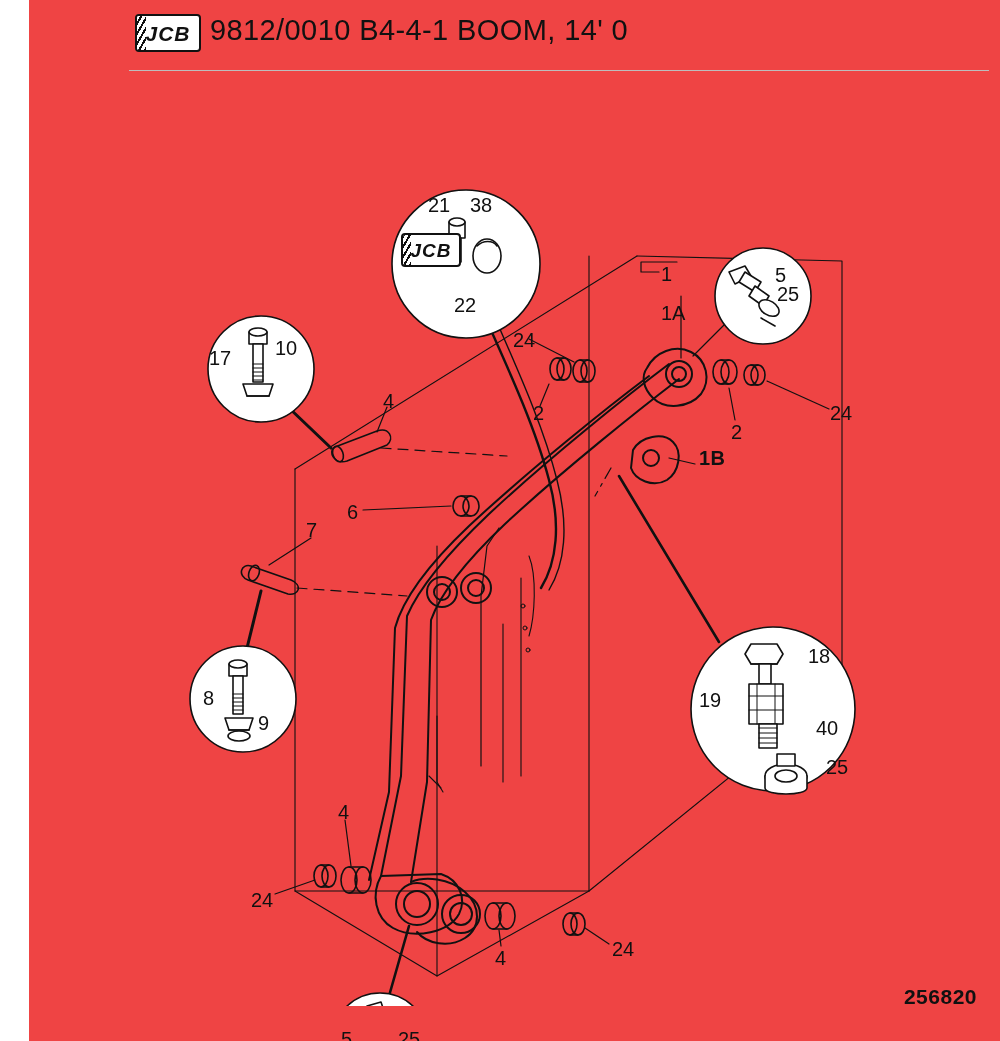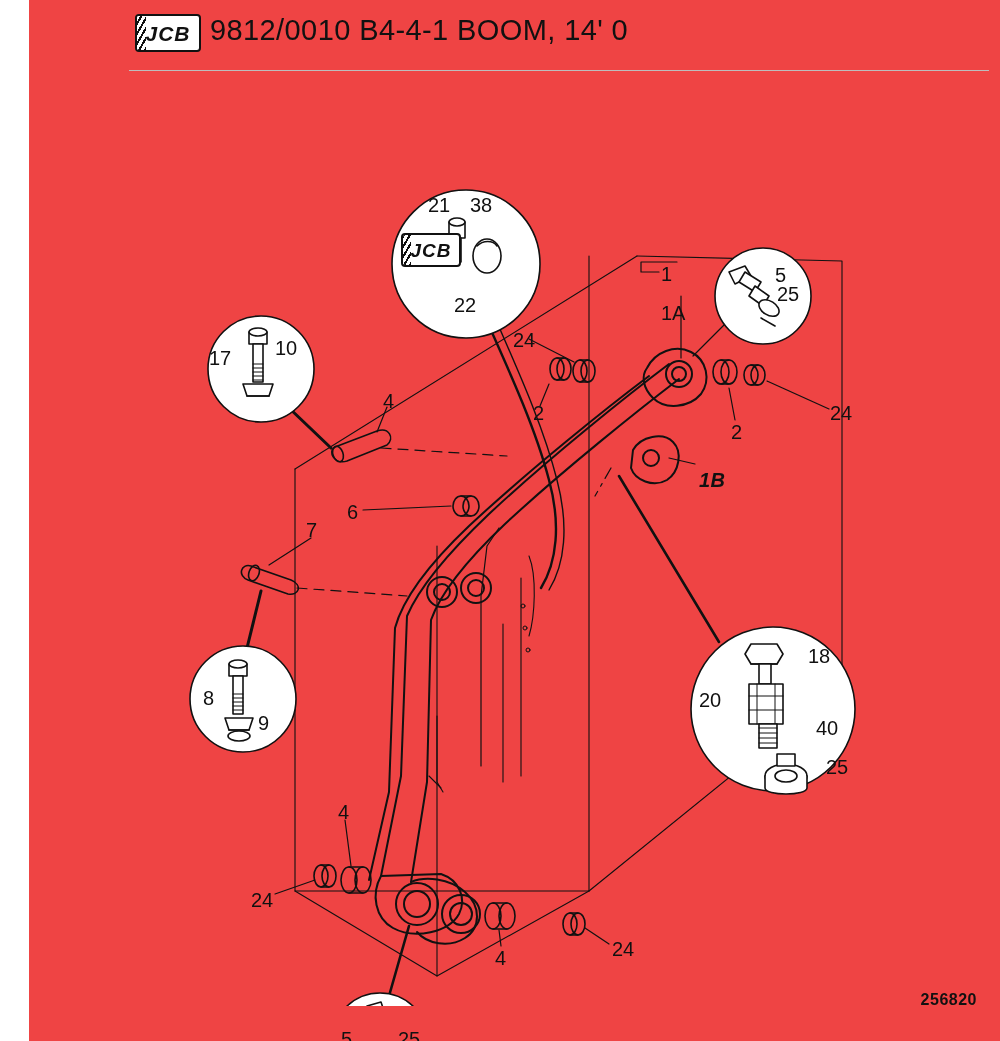--- a/index.html
+++ b/index.html
@@ -102,21 +102,21 @@
     left: 0; top: 0; bottom: 0;
     width: 8px;
     background: repeating-linear-gradient(
       -60deg, #111 0 2px, #fff 2px 5px);
   }
   
   #drawing-number {
     position: absolute;
     right: 52px;
     bottom: 32px;
-    font-size: 16px;
+    font-size: 21px;
     font-weight: bold;
     letter-spacing: 0.5px;
     color: #111;
   }
 </style>
 </head>
 <body>
 
 <div id="page">
 
@@ -378,35 +378,35 @@
 
       </g>
     </svg>
 
     <div class="jcb-logo" id="inset-logo">
       <span>JCB</span>
     </div>
 
     <div class="lbl" style="left:632px; top:188px;">1</div>
     <div class="lbl" style="left:632px; top:227px;">1A</div>
-    <div class="lbl bold" style="left:670px; top:394px;font-style:italic;">1B</div>
+    <div class="lbl bold" style="left:670px; top:372px;">1B</div>
     <div class="lbl" style="left:504px; top:327px;">2</div>
     <div class="lbl" style="left:702px; top:346px;">2</div>
     <div class="lbl" style="left:309px; top:726px;">4</div>
     <div class="lbl" style="left:466px; top:872px;">4</div>
     <div class="lbl" style="left:746px; top:189px;">5</div>
     <div class="lbl" style="left:312px; top:953px;">5</div>
     <div class="lbl" style="left:318px; top:426px;">6</div>
     <div class="lbl" style="left:277px; top:444px;">7</div>
     <div class="lbl" style="left:174px; top:612px;">8</div>
     <div class="lbl" style="left:229px; top:637px;">9</div>
     <div class="lbl" style="left:354px; top:315px;">4</div>
     <div class="lbl" style="left:246px; top:262px;">10</div>
     <div class="lbl" style="left:180px; top:272px;">17</div>
-    <div class="lbl" style="left:670px; top:614px;">20</div>
+    <div class="lbl" style="left:670px; top:614px;">19</div>
     <div class="lbl" style="left:779px; top:570px;">18</div>
     <div class="lbl" style="left:787px; top:642px;">40</div>
     <div class="lbl" style="left:399px; top:119px;">21</div>
     <div class="lbl" style="left:425px; top:219px;">22</div>
     <div class="lbl" style="left:441px; top:119px;">38</div>
     <div class="lbl" style="left:484px; top:254px;">24</div>
     <div class="lbl" style="left:801px; top:327px;">24</div>
     <div class="lbl" style="left:222px; top:814px;">24</div>
     <div class="lbl" style="left:583px; top:863px;">24</div>
     <div class="lbl" style="left:748px; top:208px;">25</div>

